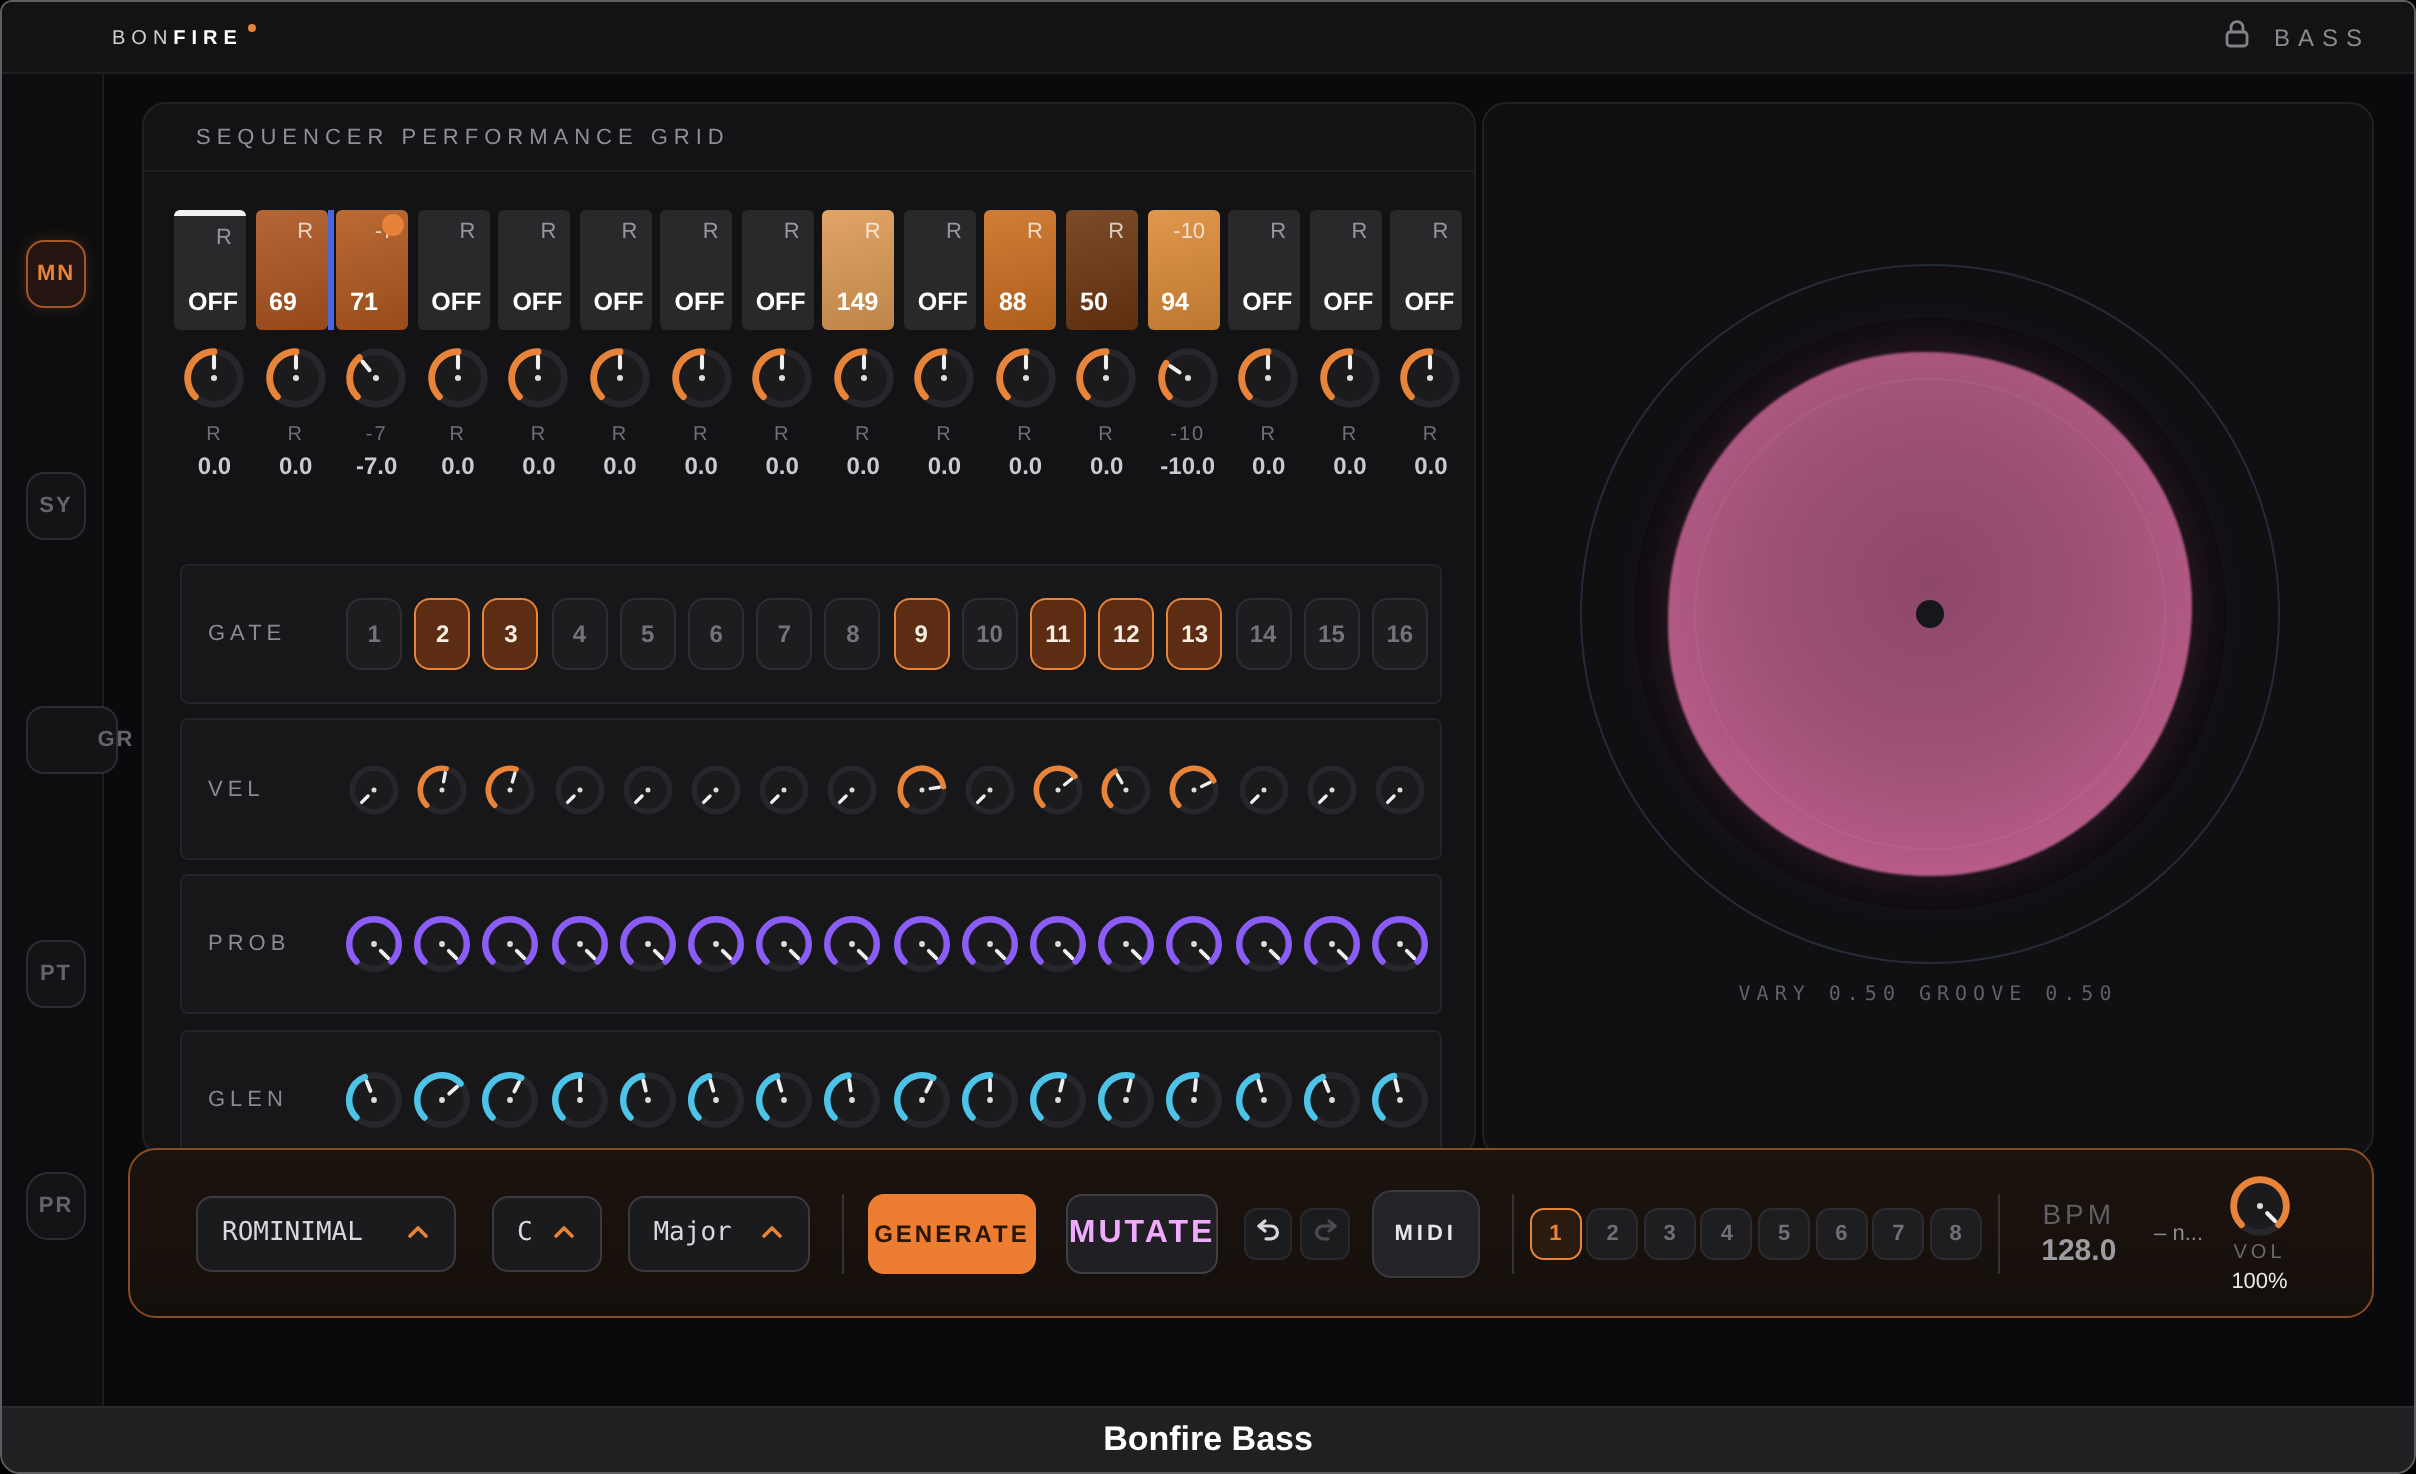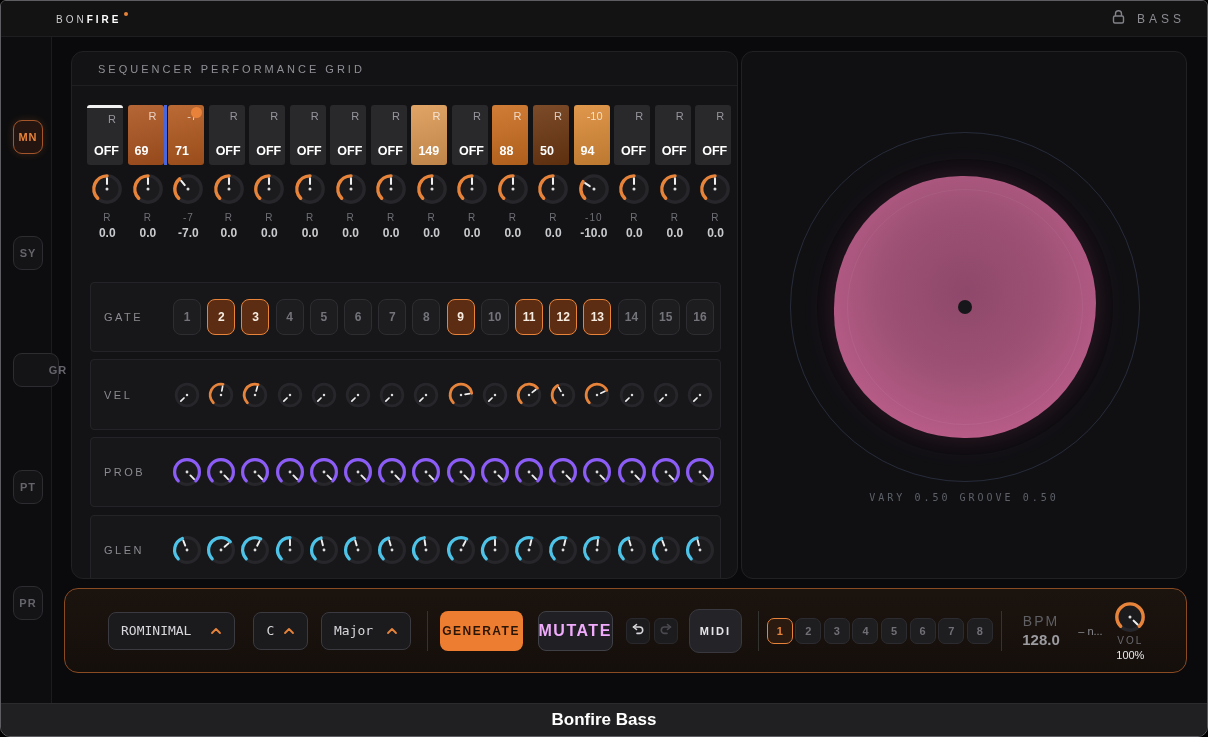--- a/index.html
+++ b/index.html
@@ -69,23 +69,23 @@
   .xy-blob  { position:absolute; left:92px; top:124px; width:262px; height:262px;
     border-radius:49% 51% 50% 50% / 51% 49% 52% 48%;
     background:radial-gradient(circle at 50% 44%, #8e486a 0%, #9d5174 42%, #b55b86 72%, #ca6292 87%, #d56a9d 94%, rgba(213,106,157,0.25) 99%);
     box-shadow:0 0 26px 5px rgba(205,95,150,0.16); filter:blur(0.6px); }
   .xy-faint-ring { position:absolute; left:105px; top:137px; width:236px; height:236px; border-radius:50%;
     border:1px solid rgba(255,255,255,0.05); }
   .xy-dot { position:absolute; left:216px; top:248px; width:14px; height:14px; border-radius:50%; background:#17171b; cursor:pointer; }
   .xy-caption { position:absolute; left:0; top:440px; width:100%; text-align:center;
     font-family:"DejaVu Sans Mono", monospace; font-size:10px; letter-spacing:3px; color:#5d6168; }
   
-  .bottombar { position:absolute; left:63px; top:587px; width:1123px; height:85px;
+  .bottombar { position:absolute; left:63px; top:573px; width:1123px; height:85px;
     background:linear-gradient(180deg,#1b130e,#150f0b); border:1px solid #8a4a22; border-radius:14px;
-    display:flex; align-items:center; padding-left:43px; }
+    display:flex; align-items:center; padding-left:33px; }
   .select { height:38px; border:1px solid #3a3a40; border-radius:8px; background:#1b1b1e;
     display:flex; align-items:center; justify-content:space-between; padding:0 12px;
     font-family:"DejaVu Sans Mono", monospace; font-size:13px; color:#d8d8dc; cursor:pointer; }
   .sel-style { width:136px; }
   .sel-key   { width:57px; margin-left:18px; }
   .sel-scale { width:95px; margin-left:13px; }
   .vsep { width:1px; height:40px; background:#33332f; }
   .vsep.s1 { margin-left:16px; } .vsep.s2 { margin-left:16px; } .vsep.s3 { margin-left:8px; }
   .gen-btn { margin-left:12px; width:90px; height:40px; border:none; border-radius:8px;
     background:#ed7d31; color:#2b1505; font-family:"Liberation Sans",sans-serif;
@@ -135,21 +135,21 @@
       </span>
       <span class="preset-name">BASS</span>
     </div>
   </div>
 
   <div class="sidebar" id="sidebar">
       <div class="side-btn active" style="top: 83px;">MN</div>
       <div class="side-btn" style="top: 199px;">SY</div>
       <div class="side-btn" style="top: 316px; padding-left: 44px;">GR</div>
       <div class="side-btn" style="top: 433px;">PT</div>
-      <div class="side-btn" style="top: 549px;">PR</div>
+      <div class="side-btn" style="top: 549px; border-radius: 11px;">PR</div>
     </div>
 
   <div class="panel seq-panel">
     <div class="panel-title">SEQUENCER PERFORMANCE GRID</div>
     <div class="panel-divider"></div>
     <div class="steps-row" id="steps-row">
         <div class="step off selected">
           <span class="step-top">R</span>
           <span class="step-val">OFF</span>
         </div>

